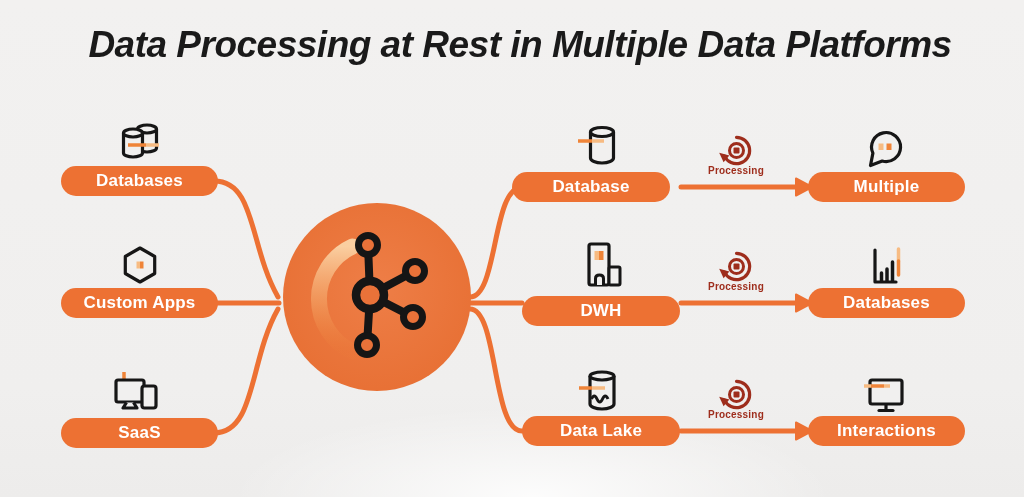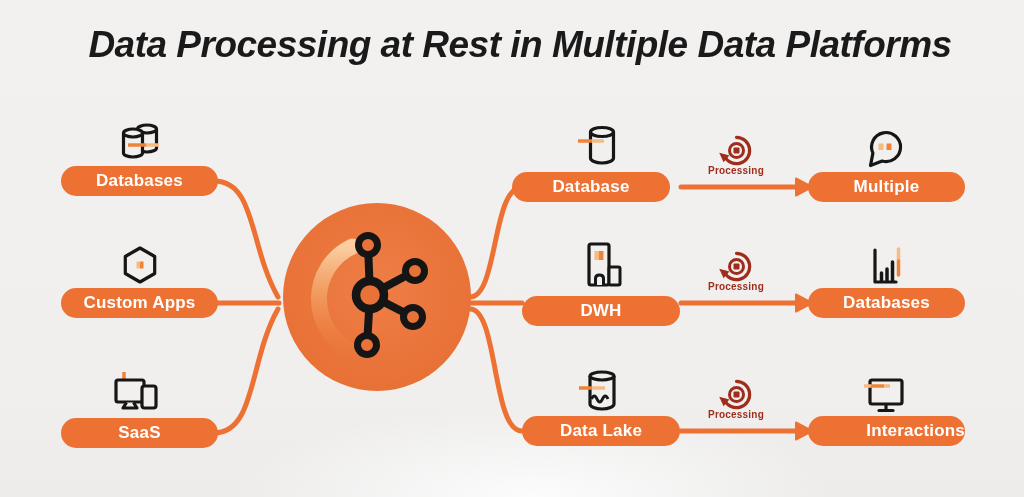--- a/index.html
+++ b/index.html
@@ -210,17 +210,17 @@
   <div class="proc-label" style="left:681px;top:409px;">Processing</div>
 
   <svg class="icon" style="left:860px;top:372px;" width="52" height="48" viewBox="0 0 52 48">
     <rect x="10" y="8" width="32" height="24" rx="2" fill="#f1f0ef" stroke="#161616" stroke-width="3.2" stroke-linejoin="round"></rect>
     <line x1="26" y1="32" x2="26" y2="37" stroke="#161616" stroke-width="3.2"></line>
     <line x1="19" y1="38.5" x2="33" y2="38.5" stroke="#161616" stroke-width="3.2" stroke-linecap="round"></line>
     <line x1="4" y1="14" x2="11" y2="14" stroke="#F7BB82" stroke-width="3.5"></line>
     <line x1="11" y1="14" x2="24" y2="14" stroke="#EF8438" stroke-width="3.5"></line>
     <line x1="24" y1="14" x2="30" y2="14" stroke="#F7BB82" stroke-width="3.5"></line>
   </svg>
-  <div class="pill" style="left:808px;top:416px;width:157px;justify-content:flex-end;">
+  <div class="pill" style="left:808px;top:416px;width:157px;">
     <span>Interactions</span>
   </div>
 
 </div>
 
 </body></html>

